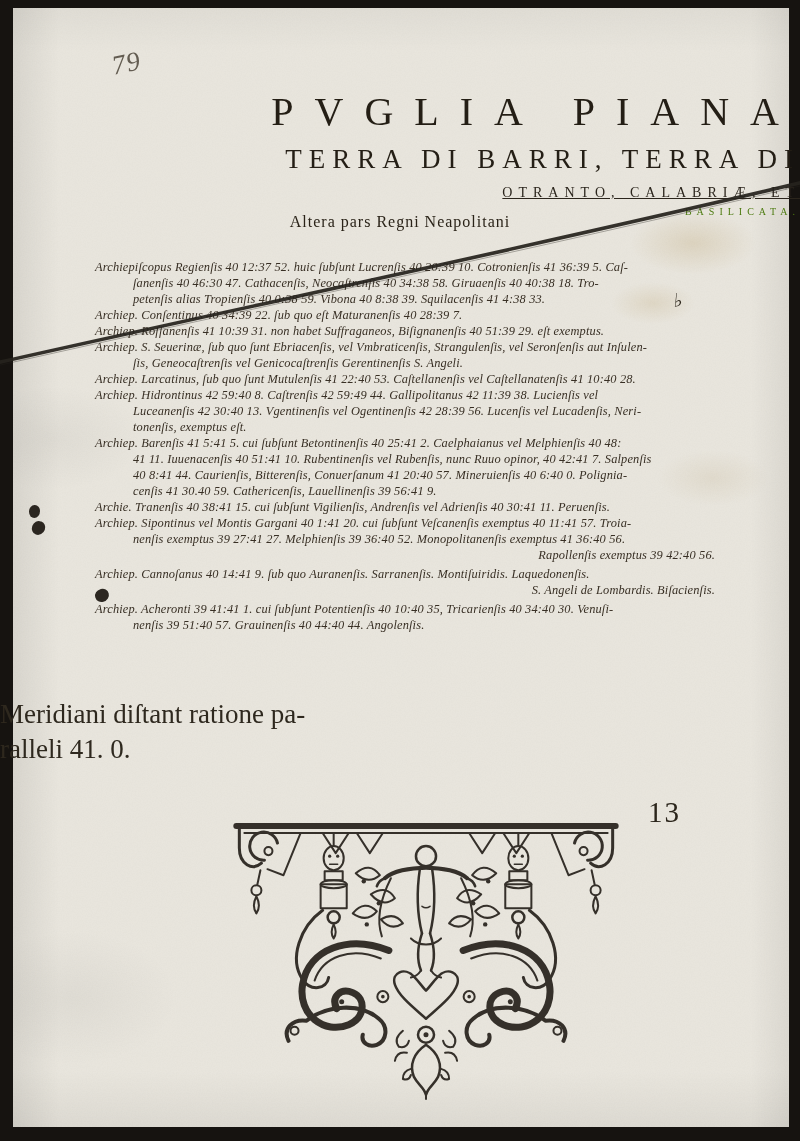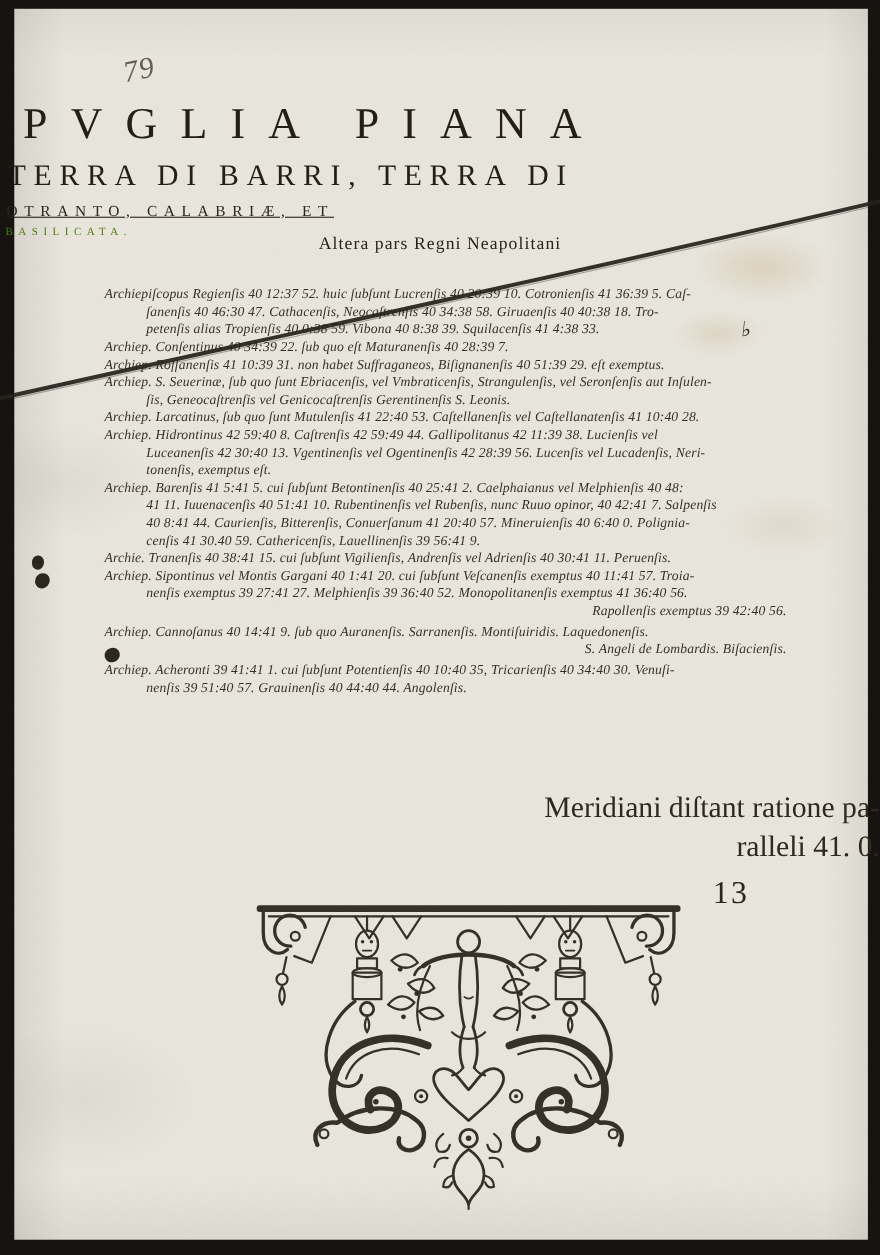--- a/index.html
+++ b/index.html
@@ -11,34 +11,34 @@
       radial-gradient(60px 30px at 640px 295px, rgba(170,138,72,.16), transparent 70%),
       radial-gradient(80px 40px at 700px 470px, rgba(150,120,60,.10), transparent 70%),
       radial-gradient(140px 90px at 60px 990px, rgba(40,40,40,.05), transparent 75%),
       radial-gradient(120px 70px at 40px 430px, rgba(40,40,40,.05), transparent 75%),
       linear-gradient(90deg, rgba(0,0,0,.07), rgba(0,0,0,0) 6%, rgba(0,0,0,0) 95%, rgba(0,0,0,.06)),
       linear-gradient(0deg, rgba(0,0,0,.05), rgba(0,0,0,0) 5%, rgba(0,0,0,0) 96%, rgba(0,0,0,.04)),
       #e9e6de;}
   .layer{position:absolute;inset:0;}
   .hw79{position:absolute;left:112px;top:48px;font-style:italic;font-size:27px;
         color:#4d463a;transform:rotate(-12deg);letter-spacing:1px;opacity:.85;}
-  .titleblock{position:absolute;left:0;top:88px;width:100%;text-align:left;color:#241e15;}
+  .titleblock{position:absolute;left:0;top:88px;width:100%;text-align:right;color:#241e15;}
   .t1{font-size:40px;letter-spacing:21px;text-indent:21px;white-space:nowrap;}
   .t2{font-size:27px;letter-spacing:7px;text-indent:7px;margin-top:9px;white-space:nowrap;}
   .t3{font-size:14px;letter-spacing:6px;text-indent:6px;margin-top:10px;white-space:nowrap;color:#2b251c;text-decoration:underline;}
   .t4{font-size:10px;letter-spacing:5px;text-indent:5px;margin-top:5px;white-space:nowrap;color:#4d7c0f;}
   .subtitle{position:absolute;left:0;top:213px;width:100%;text-align:center;
         font-size:16px;color:#2a2318;letter-spacing:1px;}
   .body{position:absolute;left:95px;top:259px;width:620px;color:#382f24;
         font-style:italic;font-size:12.4px;line-height:16px;letter-spacing:.15px;}
   .body p{margin:0;}
   .ln{display:block;white-space:nowrap;}
   .c{margin-left:38px;}
   .c2{margin-left:58px;text-align:right;}
-  .meridian{position:absolute;left:0;top:717px;width:100%;text-align:right;
+  .meridian{position:absolute;left:0;top:697px;width:100%;text-align:left;
         font-size:27px;line-height:35px;color:#2e281e;}
   .pagenum{position:absolute;left:648px;top:763px;font-size:29px;color:#2b251b;letter-spacing:2px;margin-top:33px;}
   .dot{position:absolute;background:#17120c;border-radius:50% 46% 52% 48%;opacity:.9;}
   .mark-b{position:absolute;left:674px;top:289px;font-style:italic;font-size:19px;color:#2e281e;
         transform:rotate(6deg);}
   .flyline,.grain,.ornament{pointer-events:none;}
   .flyline{position:absolute;inset:0;}
   .grain{position:absolute;inset:0;mix-blend-mode:multiply;opacity:.55;}
   .ornament{position:absolute;left:230px;top:818px;}
 </style>
@@ -67,21 +67,21 @@
         <span class="ln c">petenſis alias Tropienſis 40 0:38 59. Vibona 40 8:38 39.  Squilacenſis 41 4:38 33.</span>
       </p>
       <p>
         <span class="ln">Archiep. Conſentinus 40 34:39 22. ſub quo eſt Maturanenſis 40 28:39 7.</span>
       </p>
       <p>
         <span class="ln">Archiep. Roſſanenſis 41 10:39 31. non habet Suffraganeos, Biſignanenſis 40 51:39 29. eſt exemptus.</span>
       </p>
       <p>
         <span class="ln">Archiep. S. Seuerinæ, ſub quo ſunt Ebriacenſis, vel Vmbraticenſis, Strangulenſis, vel Seronſenſis aut Inſulen-</span>
-        <span class="ln c">ſis, Geneocaſtrenſis vel Genicocaſtrenſis  Gerentinenſis  S. Leonis.</span>
+        <span class="ln c">ſis, Geneocaſtrenſis vel Genicocaſtrenſis  Gerentinenſis  S. Angeli.</span>
       </p>
       <p>
         <span class="ln">Archiep. Larcatinus, ſub quo ſunt Mutulenſis 41 22:40 53. Caſtellanenſis vel Caſtellanatenſis 41 10:40 28.</span>
       </p>
       <p>
         <span class="ln">Archiep. Hidrontinus 42 59:40 8. Caſtrenſis 42 59:49 44.  Gallipolitanus 42 11:39 38.  Lucienſis vel</span>
         <span class="ln c">Luceanenſis 42 30:40 13. Vgentinenſis vel Ogentinenſis 42 28:39 56.  Lucenſis vel Lucadenſis,  Neri-</span>
         <span class="ln c">tonenſis, exemptus eſt.</span>
       </p>
       <p>

